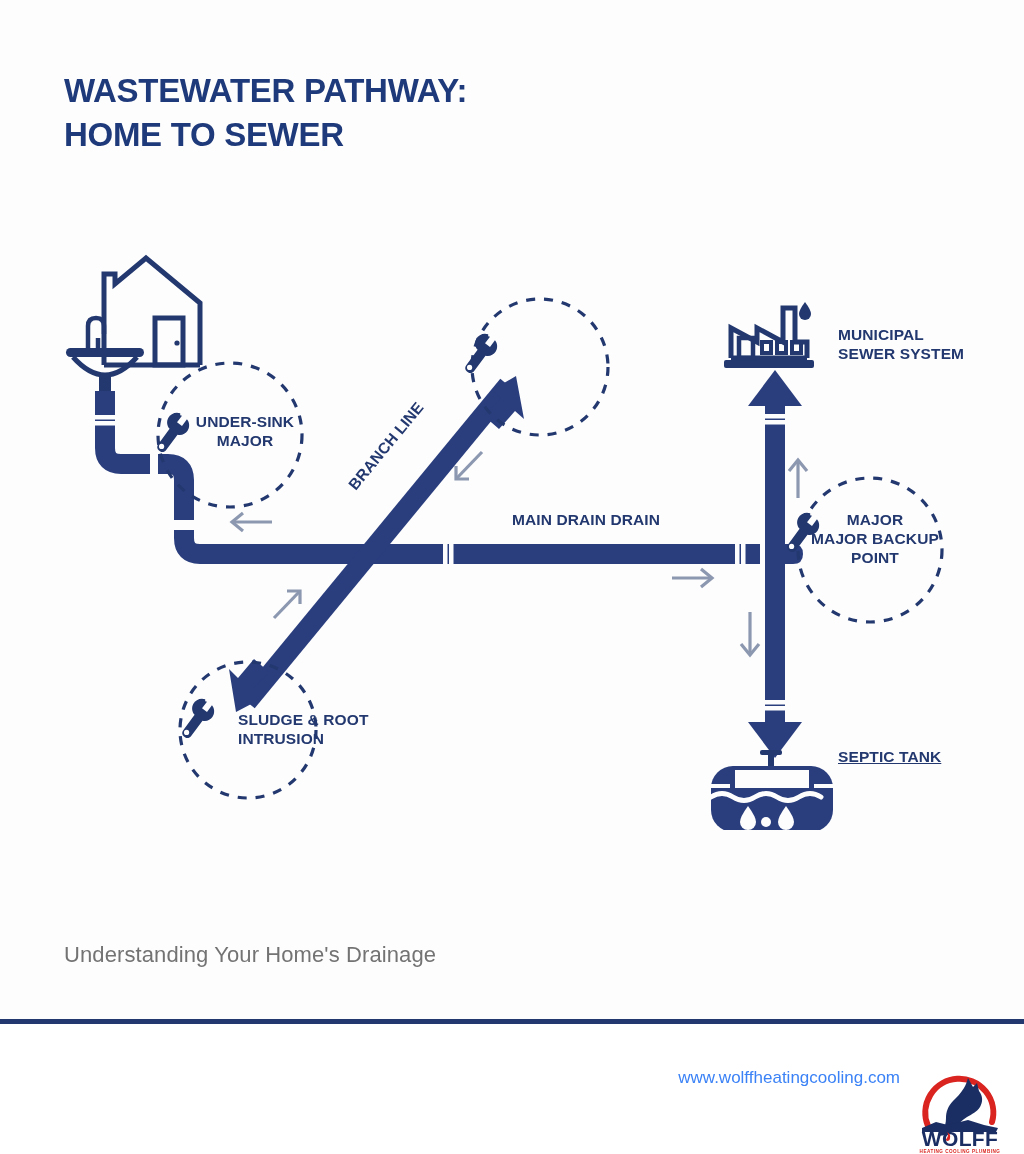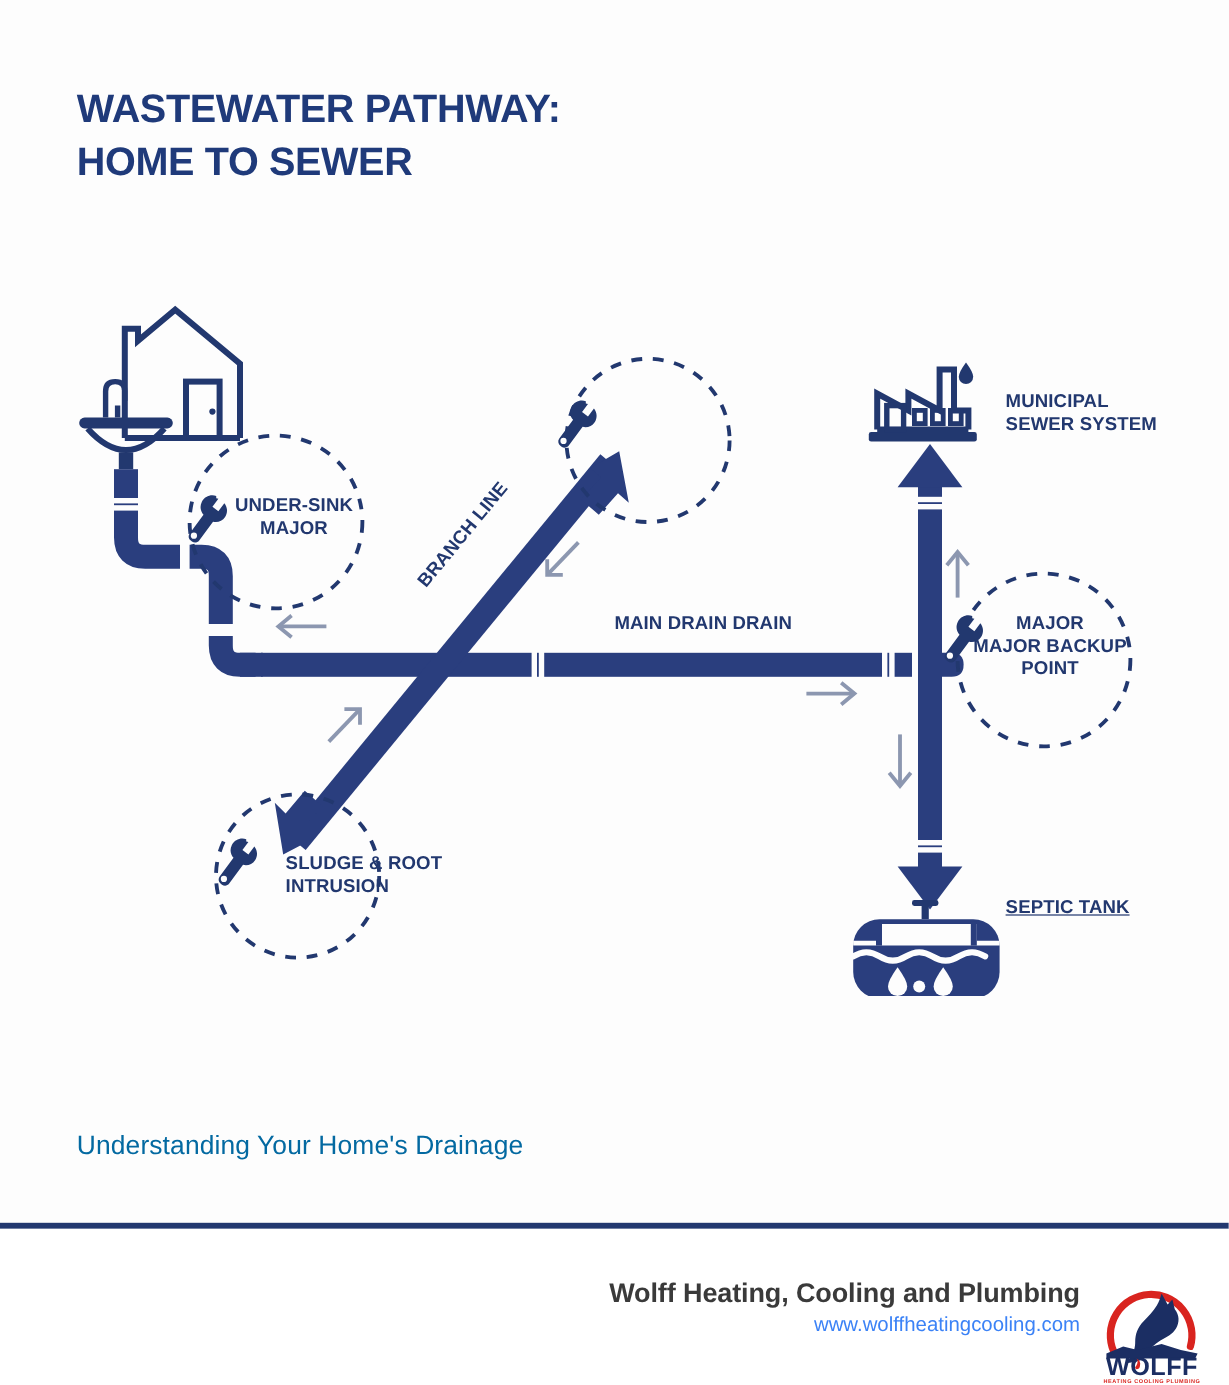--- a/index.html
+++ b/index.html
@@ -19,21 +19,21 @@
   .title{
     position:absolute;left:64px;top:69px;width:720px;
     font-size:33px;font-weight:bold;line-height:1.33;
     color:#1F3A7A;letter-spacing:-0.3px;
   }
   .title .l2{display:block;}
 
   
   .subtitle{
     position:absolute;left:64px;top:942px;
-    font-size:22px;font-weight:normal;color:#0369a1;
+    font-size:22px;font-weight:normal;color:#737373;
     letter-spacing:0.1px;
   }
 
   
   .divider{
     position:absolute;left:0;top:1019px;width:1024px;height:5px;
     background:#22386F;
   }
 
   
@@ -275,21 +275,20 @@
 
     <div class="lbl" style="left:838px;top:518px;white-space:nowrap;text-decoration:underline;">SEPTIC TANK</div>
   </div>
 
   <div class="subtitle">Understanding Your Home's Drainage</div>
 
   <div class="divider"></div>
 
   <div class="footer">
     <div class="footer-text">
-      <div class="footer-name">Wolff Heating, Cooling and Plumbing</div>
       <div class="footer-url">www.wolffheatingcooling.com</div>
     </div>
 
     <div class="footer-logo">
       <svg width="104" height="92" viewBox="0 0 104 92" xmlns="http://www.w3.org/2000/svg">
 
         <path d="M20 62 A34 34 0 1 1 84 58" fill="none" stroke="#D9241F" stroke-width="6" stroke-linecap="round"></path>
 
         <path d="M60 14 l5 9 l4 -4 l2 8 c4 5 4 11 1 16 c-3 5 -8 7 -13 10
                  c-5 3 -9 7 -12 12 c-2 3 -5 5 -9 6 l-8 1 l4 -5 c3 -4 4 -8 4 -13

